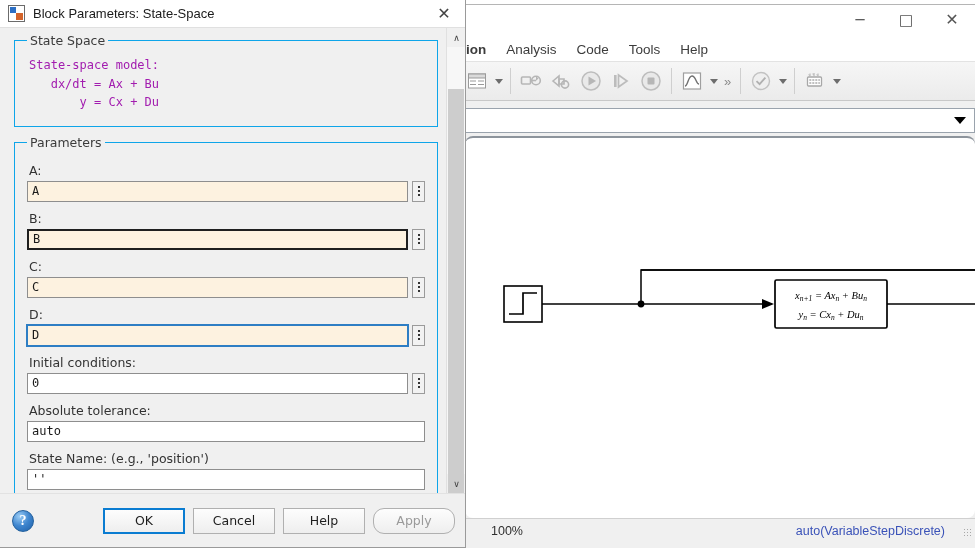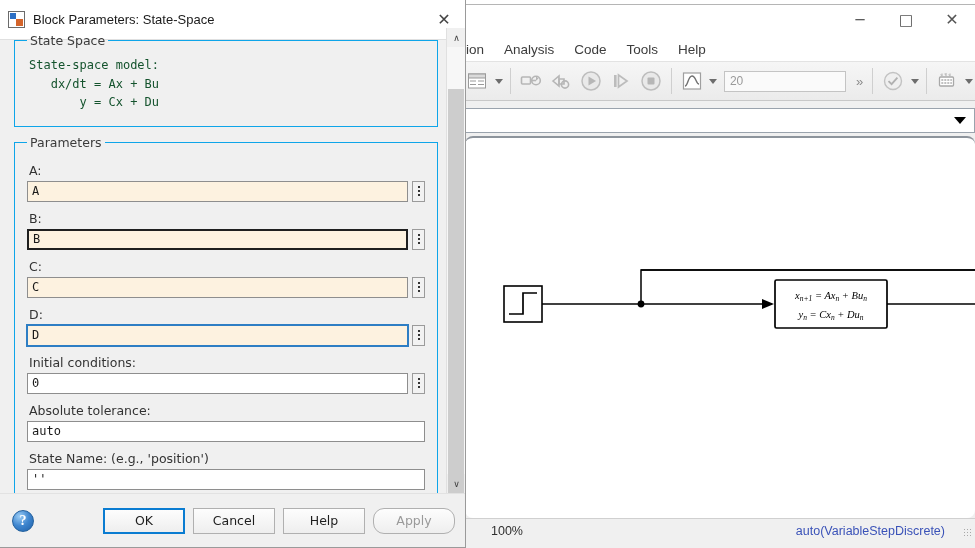--- a/index.html
+++ b/index.html
@@ -37,21 +37,21 @@
     position: absolute; left: 0; top: 32px; right: 0; height: 25px;
     background: #ffffff;
     display: flex; align-items: center;
     padding-left: 0px;
     border-bottom: 1px solid #e3e3e3;
   }
   .sl-menu-item {
     font-size: 13.5px; color: #3c3c3c; padding: 2px 10px;
     font-family: "Liberation Sans", sans-serif;
   }
-  .sl-menu-item:first-child { padding-left: 4px; }
+  .sl-menu-item:first-child { padding-left: 4px; font-weight: bold; }
 
   .sl-toolbar {
     position: absolute; left: 0; top: 57px; right: 0; height: 39px;
     background: linear-gradient(#f6f6f6, #ebebeb);
     border-bottom: 1px solid #c8c8c8;
     display: flex; align-items: center;
   }
   .tb-group { display: flex; align-items: center; height: 100%; }
   .tb-sep { width:1px; height: 26px; background:#cfcfcf; margin: 0 5px; }
   .tb-btn {
@@ -117,21 +117,21 @@
 
   
   #dialog {
     position: absolute; left: 0; top: 0;
     width: 466px; height: 548px;
     background: #f0f0f0;
     border: 1px solid #9a9a9a;
     border-left: none; border-top: none;
   }
   .dlg-titlebar {
-    height: 40px; background: #ffffff;
+    height: 28px; background: #ffffff;
     display: flex; align-items: center;
     border-bottom: 1px solid #e0e0e0;
     justify-content: space-between;
   }
   .dlg-icon {
     width: 17px; height: 17px; margin-left: 8px; margin-right: 8px;
     position: relative; flex: none;
     background: #ffffff; border: 1px solid #6b6b6b;
   }
   .dlg-icon:before{
@@ -164,21 +164,21 @@
     margin: 3px 0 8px 6px;
     padding: 4px 12px 12px 12px;
     background: #f0f0f0;
   }
   fieldset.group > legend {
     font-size: 12.5px; color: #3b3b3b; padding: 0 3px;
     font-family: "DejaVu Sans", sans-serif;
   }
   .model-desc {
     font-family: "DejaVu Sans Mono", monospace;
-    font-size: 12px; color: #14532d; line-height: 1.55;
+    font-size: 12px; color: #a21caf; line-height: 1.55;
     white-space: pre;
     margin: 4px 0 2px 2px;
   }
   .field-label {
     font-family: "DejaVu Sans", sans-serif;
     font-size: 12.5px; color: #333; margin: 9px 0 3px 2px;
   }
   .field-row { display: flex; align-items: center; gap: 4px; }
   .field-input {
     flex: 1; height: 21px; padding: 1px 4px;
@@ -316,21 +316,20 @@
       <div class="tb-group">
         <div class="tb-btn">
           <svg width="24" height="22" viewBox="0 0 24 22">
             <rect x="3.5" y="3" width="17" height="16" fill="#fff" stroke="#9f9f9f" stroke-width="1.2"></rect>
             <path d="M5 16 C8 16, 8 6, 12 6 C16 6, 16 14, 19 14" fill="none" stroke="#707070" stroke-width="1.4"></path>
           </svg>
         </div>
         <div class="tb-caret"></div>
       </div>
 
-      <div class="tb-time">20</div>
       <div class="tb-more">»</div>
 
       <div class="tb-sep"></div>
       <div class="tb-group">
         <div class="tb-btn">
           <svg width="22" height="22" viewBox="0 0 22 22">
             <circle cx="11" cy="11" r="8.5" fill="#efefef" stroke="#c2c2c2" stroke-width="1.4"></circle>
             <path d="M6.5 11.2 L9.6 14.2 L15.4 7.6" fill="none" stroke="#b0b0b0" stroke-width="1.8"></path>
           </svg>
         </div>

